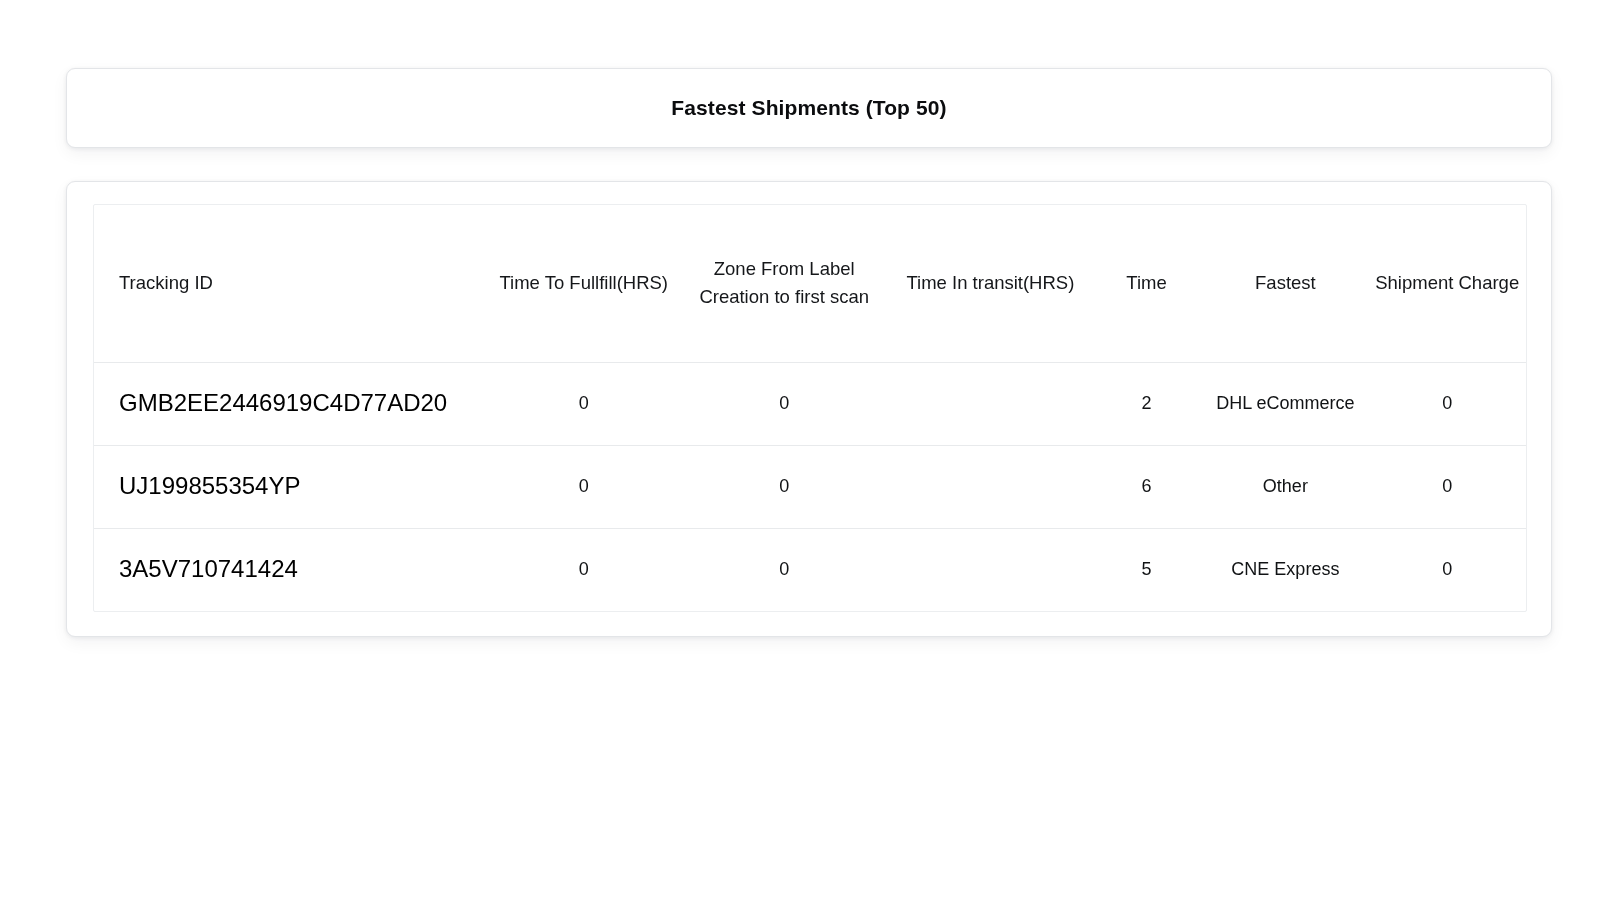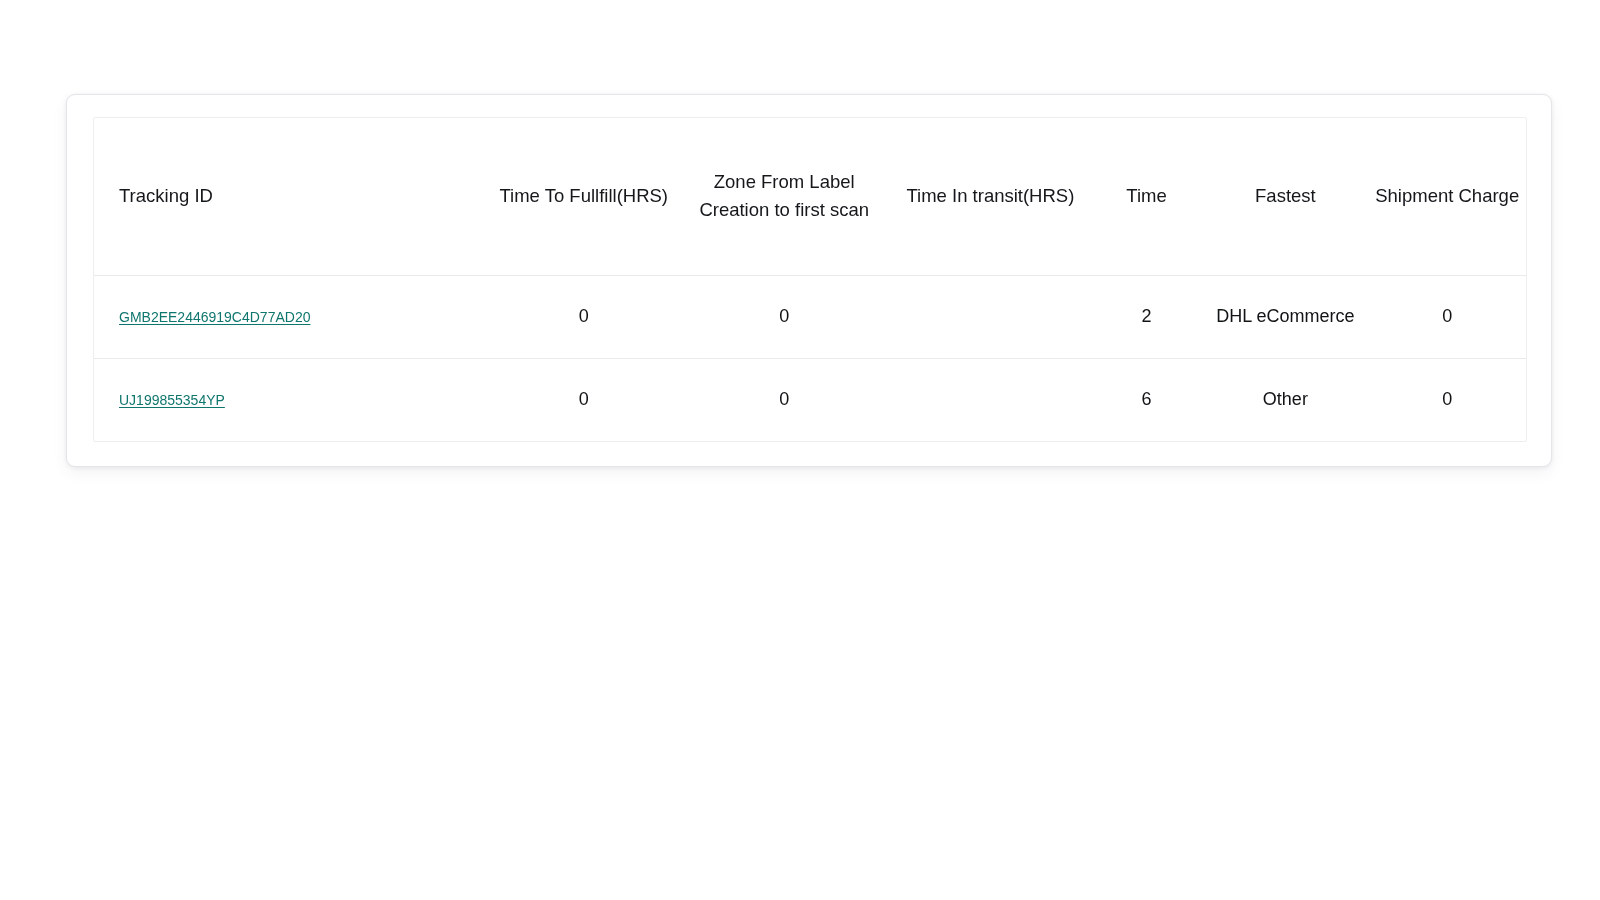--- a/index.html
+++ b/index.html
@@ -36,21 +36,21 @@
   .title-text {
     font-size: 21px;
     font-weight: 700;
     color: #0b0c0e;
     letter-spacing: 0.1px;
   }
 
   
   .table-card {
     width: 1486px;
-    margin-top: 26px;
+    margin-top: 33px;
     background: #ffffff;
     border: 1px solid #e3e5e8;
     border-radius: 9px;
     box-shadow: 0 1px 4px rgba(17, 24, 39, 0.07),
                 0 6px 16px rgba(17, 24, 39, 0.05);
     padding: 22px 24px 24px 26px;
   }
 
   .table-scroll {
     border: 1px solid #eceef0;
@@ -96,41 +96,43 @@
   }
 
   table.shipments tbody tr:last-child td { border-bottom: none; }
 
   table.shipments tbody td.col-tracking {
     text-align: left;
     padding-left: 25px;
   }
 
   .tracking-link {
-    color: #0f766e;
-    text-decoration: underline;
+    color: #000000;
     text-underline-offset: 2px;
-    font-size: 14px;
+    font-size: 24px;
     cursor: pointer;
   }
 
   
   .c-tracking { width: 27.6%; }
   .c-fulfill  { width: 13.2%; }
   .c-label    { width: 14.8%; }
   .c-transit  { width: 14.0%; }
   .c-zone     { width: 7.8%;  }
   .c-service  { width: 11.6%; }
   .c-charge   { width: 11.0%; }
 </style>
 </head>
 <body>
 
 <div class="page">
 
+  <div class="title-card">
+    <div class="title-text">Fastest Shipments (Top 50)</div>
+  </div>
 
   <div class="table-card">
     <div class="table-scroll">
       <table class="shipments">
         <colgroup>
           <col class="c-tracking">
             <col class="c-fulfill">
             <col class="c-label">
           <col class="c-transit">
             <col class="c-zone">
@@ -164,18 +166,29 @@
             <td class="col-tracking">
               <a class="tracking-link">UJ199855354YP</a>
             </td>
             <td>0</td>
             <td>0</td>
             <td></td>
             <td>6</td>
             <td>Other</td>
             <td>0</td>
           </tr>
+          <tr>
+            <td class="col-tracking">
+              <a class="tracking-link">3A5V710741424</a>
+            </td>
+            <td>0</td>
+            <td>0</td>
+            <td></td>
+            <td>5</td>
+            <td>CNE Express</td>
+            <td>0</td>
+          </tr>
         </tbody>
       </table>
     </div>
   </div>
 
 </div>
 
 </body></html>

